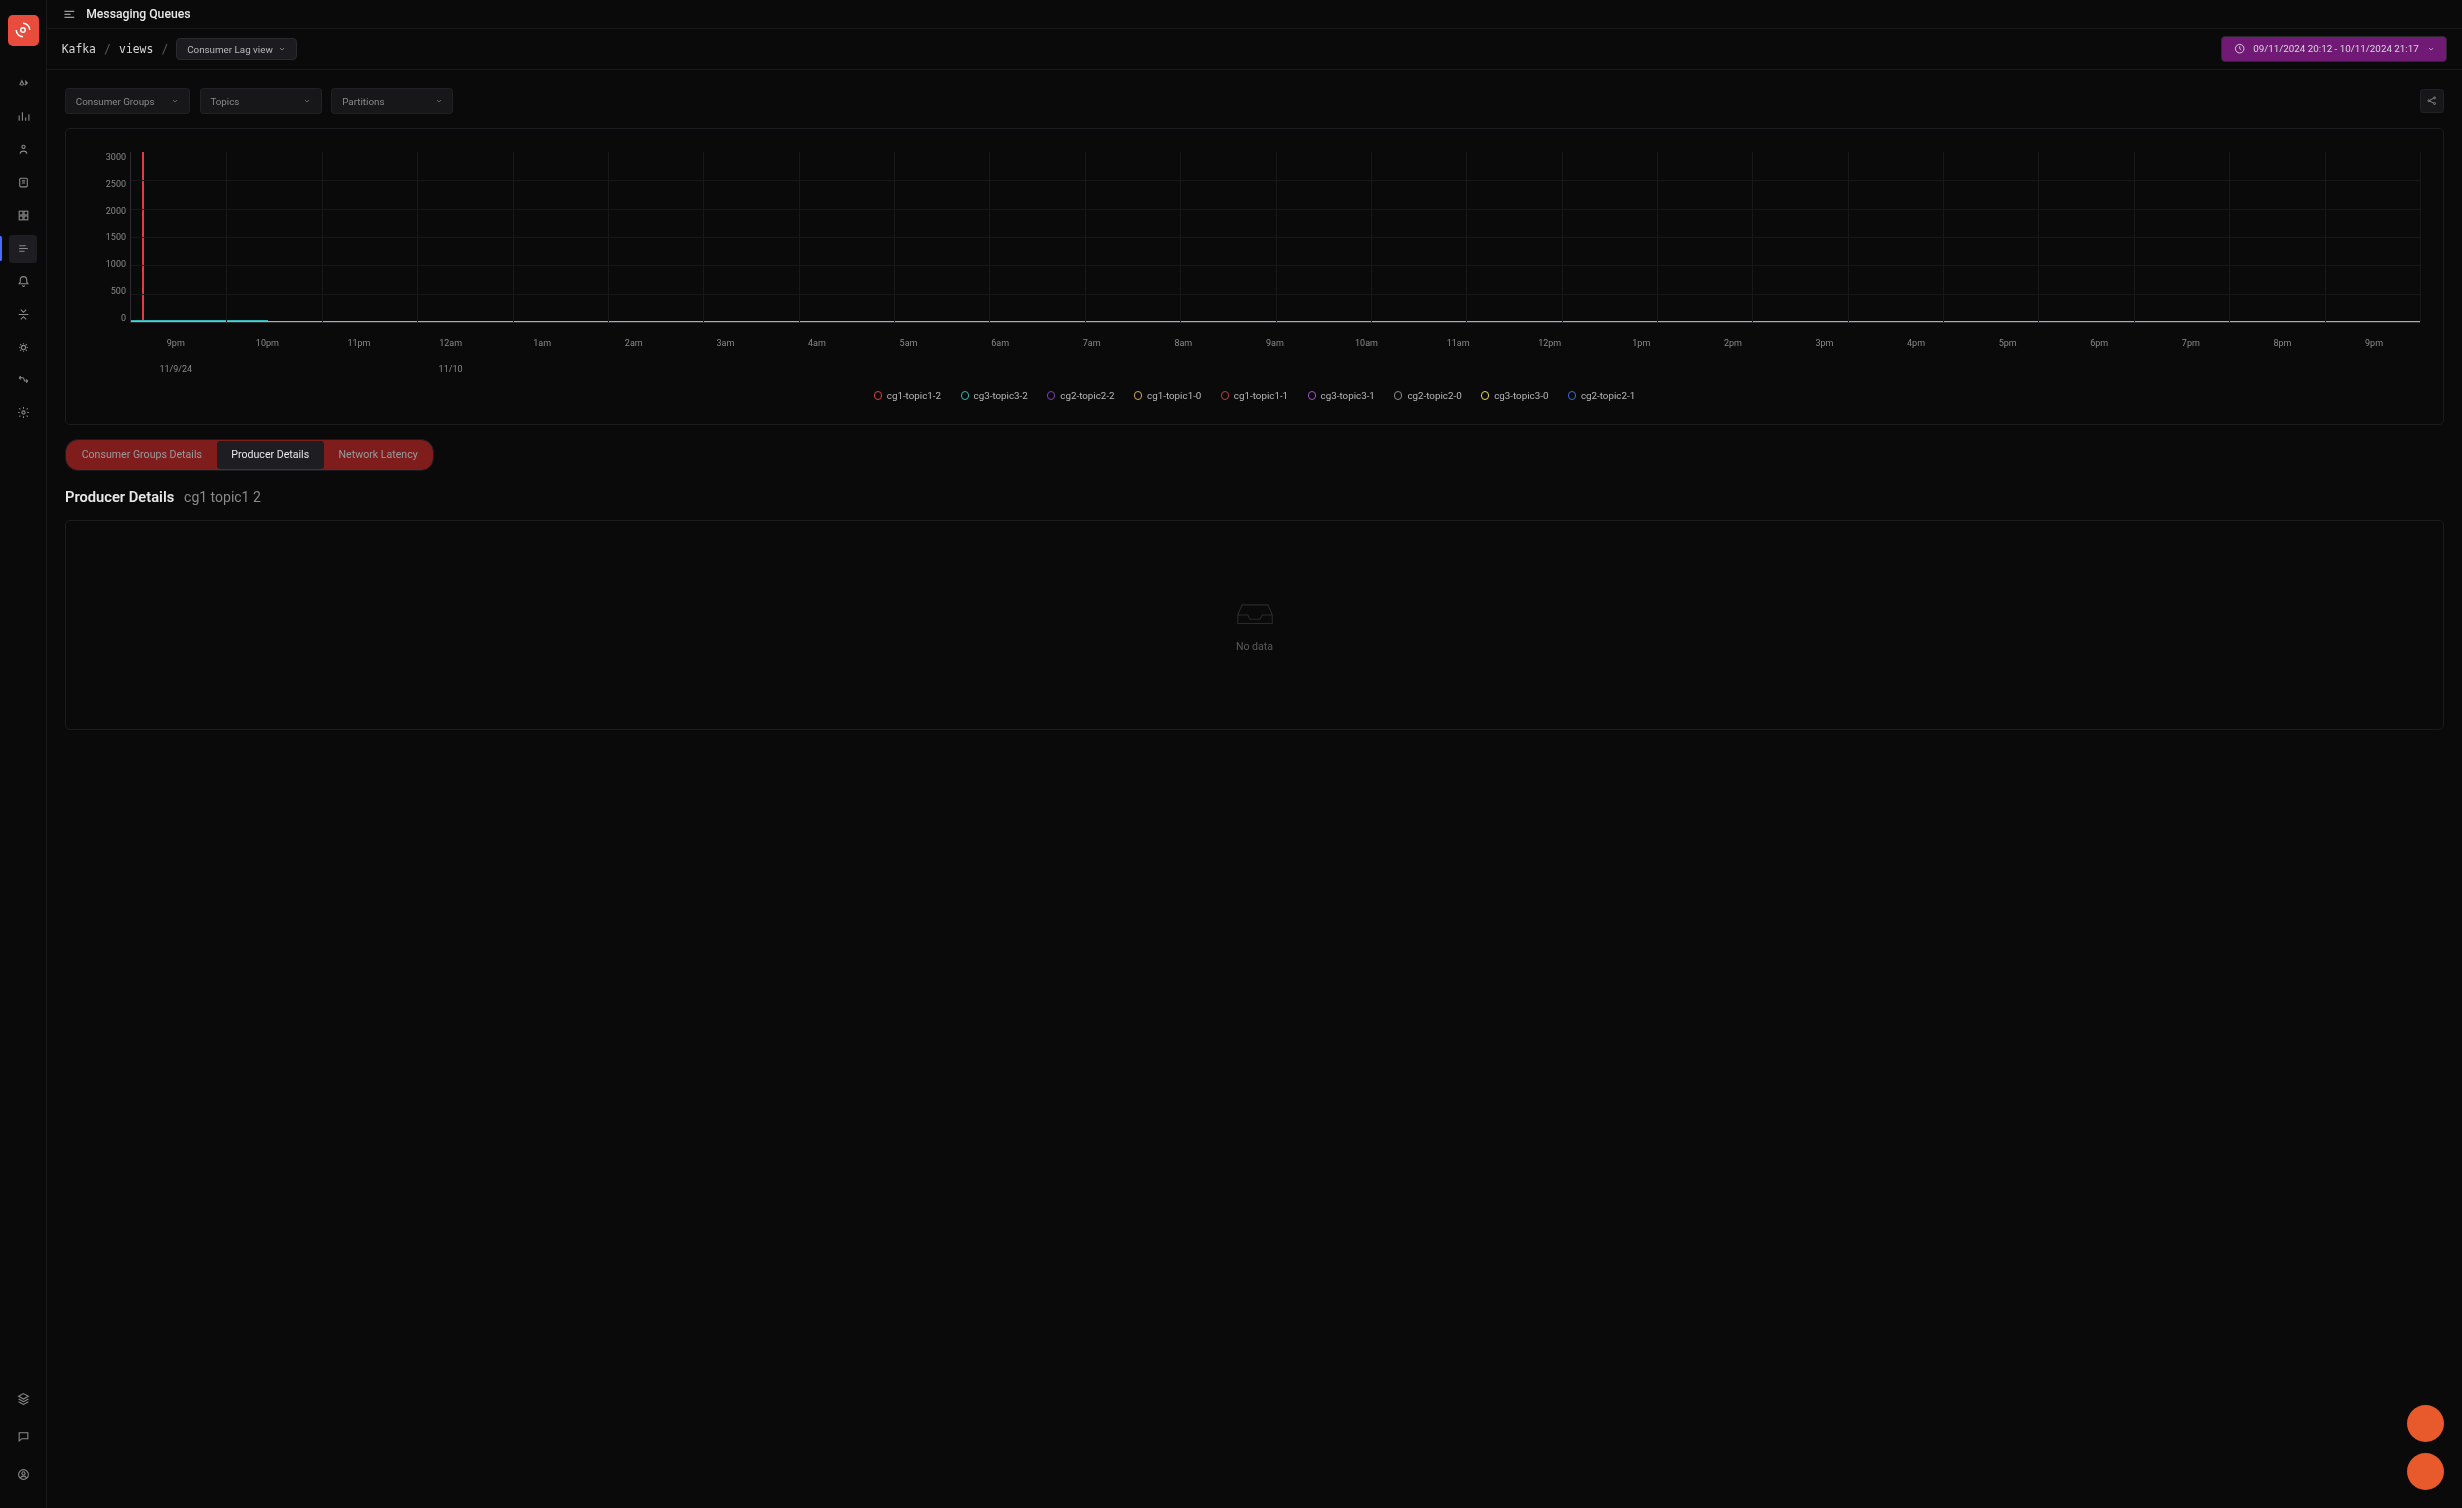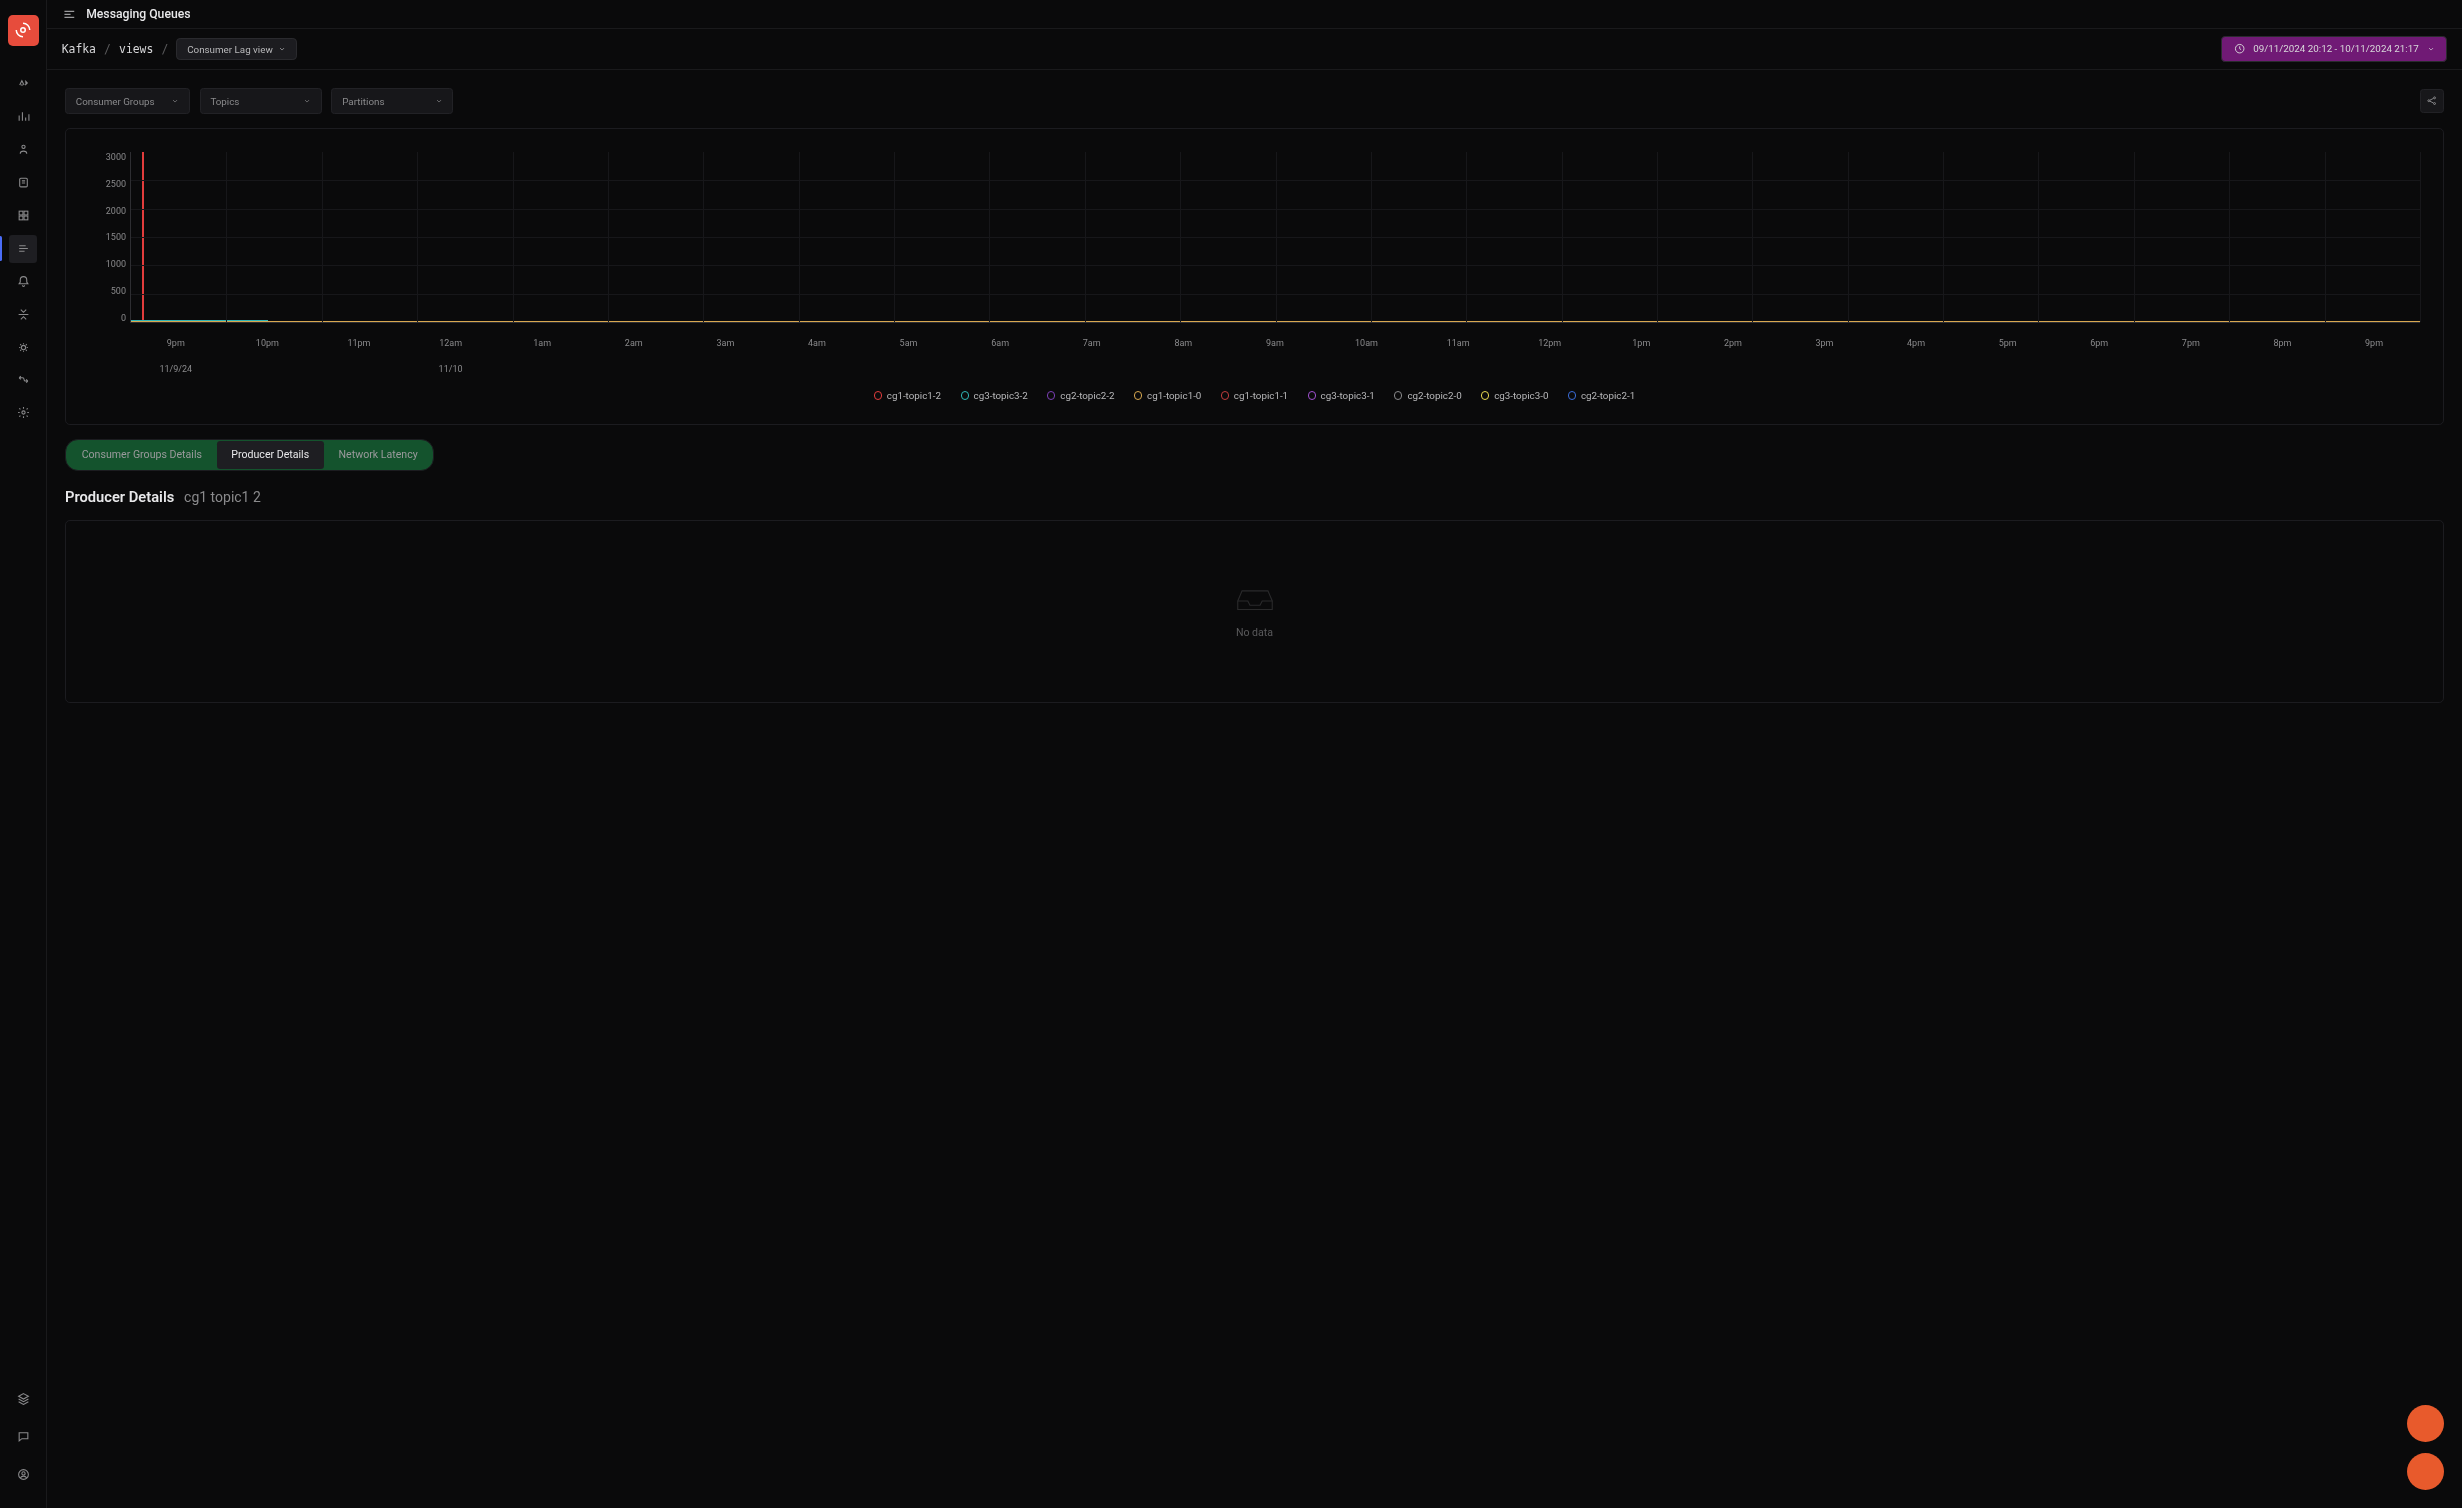--- a/index.html
+++ b/index.html
@@ -36,27 +36,27 @@
 .grid-h{position:absolute;left:0;right:0;height:0.8px;background:#17171a}
 .spike{position:absolute;left:0.5%;width:1.6px;background:#e23c3c;top:0;bottom:0}
 .baseline{position:absolute;left:0;right:0;bottom:0;height:0.8px;background:#d8a850}
 .baseline2{position:absolute;left:0;right:0;bottom:1.6px;height:0.8px;background:#2fb5b5;width:6%}
 .x-axis{display:flex;justify-content:space-between;margin-left:41px;font-size:9px;color:#8a8a8c;margin-top:7px}
 .x-tick{text-align:center;flex:1}
 .x-sub{display:flex;margin-left:41px;font-size:9px;color:#8a8a8c;margin-top:16px}
 .legend{display:flex;flex-wrap:wrap;gap:19.5px;justify-content:center;margin-top:16.3px;font-size:9.8px;color:#b8b8ba}
 .leg-item{display:flex;align-items:center;gap:4.9px}
 .leg-dot{width:8.1px;height:8.1px;border-radius:50%;border:1.6px solid}
-.tabs{display:inline-flex;background:#14532d;border:0.8px solid #1c1c20;border-radius:13px;padding:1px}
+.tabs{display:inline-flex;background:#7f1d1d;border:0.8px solid #1c1c20;border-radius:13px;padding:1px}
 .tab{padding:7.3px 14.7px;font-size:10.6px;color:#9a9a9c;cursor:pointer;border-radius:3.3px}
 .tab.active{background:#1e1e22;color:#e8e8ea}
 .detail-header{display:flex;align-items:baseline;gap:9.8px;margin-top:3.3px}
 .detail-title{font-size:14.7px;font-weight:600;color:#e8e8ea}
 .detail-sub{font-size:14px;color:#8a8a8c}
-.empty-panel{border:0.8px solid #1c1c20;border-radius:4.9px;height:183px;display:flex;flex-direction:column;align-items:center;justify-content:center;gap:9.8px;color:#5a5a5c}
+.empty-panel{border:0.8px solid #1c1c20;border-radius:4.9px;height:210px;display:flex;flex-direction:column;align-items:center;justify-content:center;gap:9.8px;color:#5a5a5c}
 .empty-panel svg{width:46px;height:33px;opacity:0.4}
 .fab-stack{position:fixed;right:18px;bottom:18px;display:flex;flex-direction:column;gap:11.4px}
 .fab{width:37px;height:37px;background:#E85A2C;border-radius:50%;cursor:pointer}
 .chev{width:8.1px;height:8.1px}
 </style>
 </head>
 <body>
 
 <div class="app">
   <div class="left-rail">

